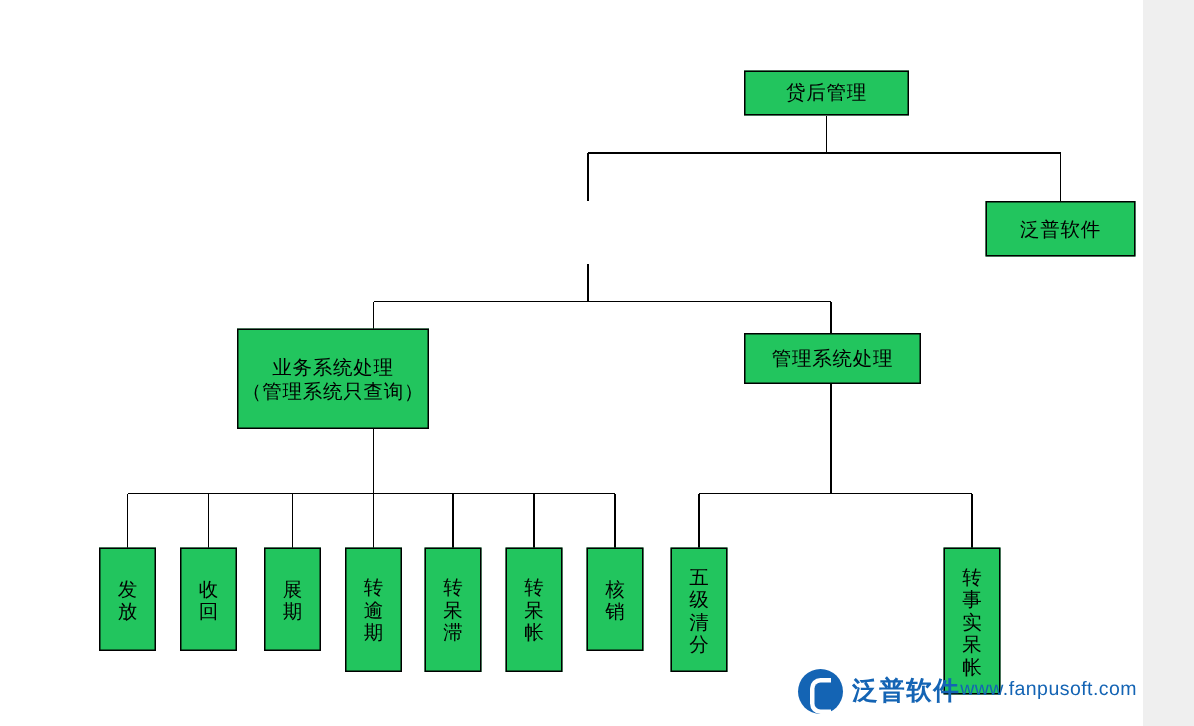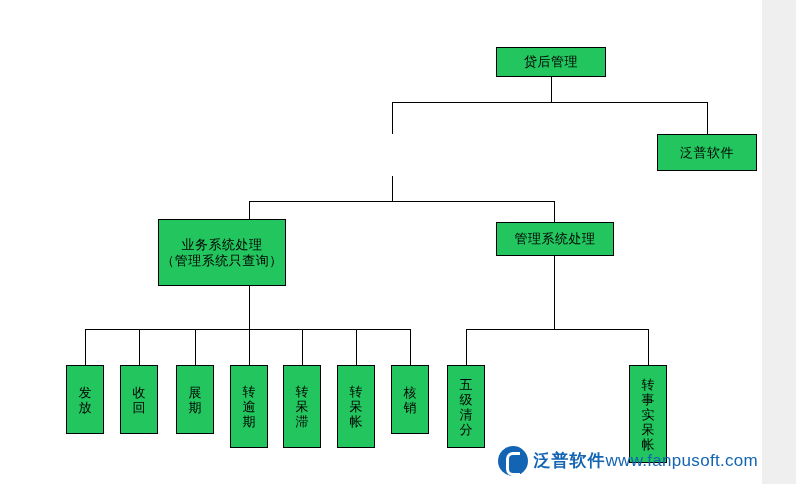--- a/index.html
+++ b/index.html
@@ -64,21 +64,21 @@
     border-right:none;
     border-radius:7px 0 0 7px;
   }
   .wm-text{
     display:flex;line-height:1.05;
   }
   .wm-main{
     font-size:17px;font-weight:bold;color:#1464b4;letter-spacing:1px;
   }
   .wm-sub{
-    font-size:17px;color:#1464b4;letter-spacing:0.3px;
+    font-size:13px;color:#1464b4;letter-spacing:0.3px;
   }
 </style>
 </head>
 <body>
 
 <div id="canvas">
 
   <svg class="lines" viewBox="0 0 796 484">
     <g stroke="#000000" stroke-width="1" fill="none" shape-rendering="crispEdges">
 

